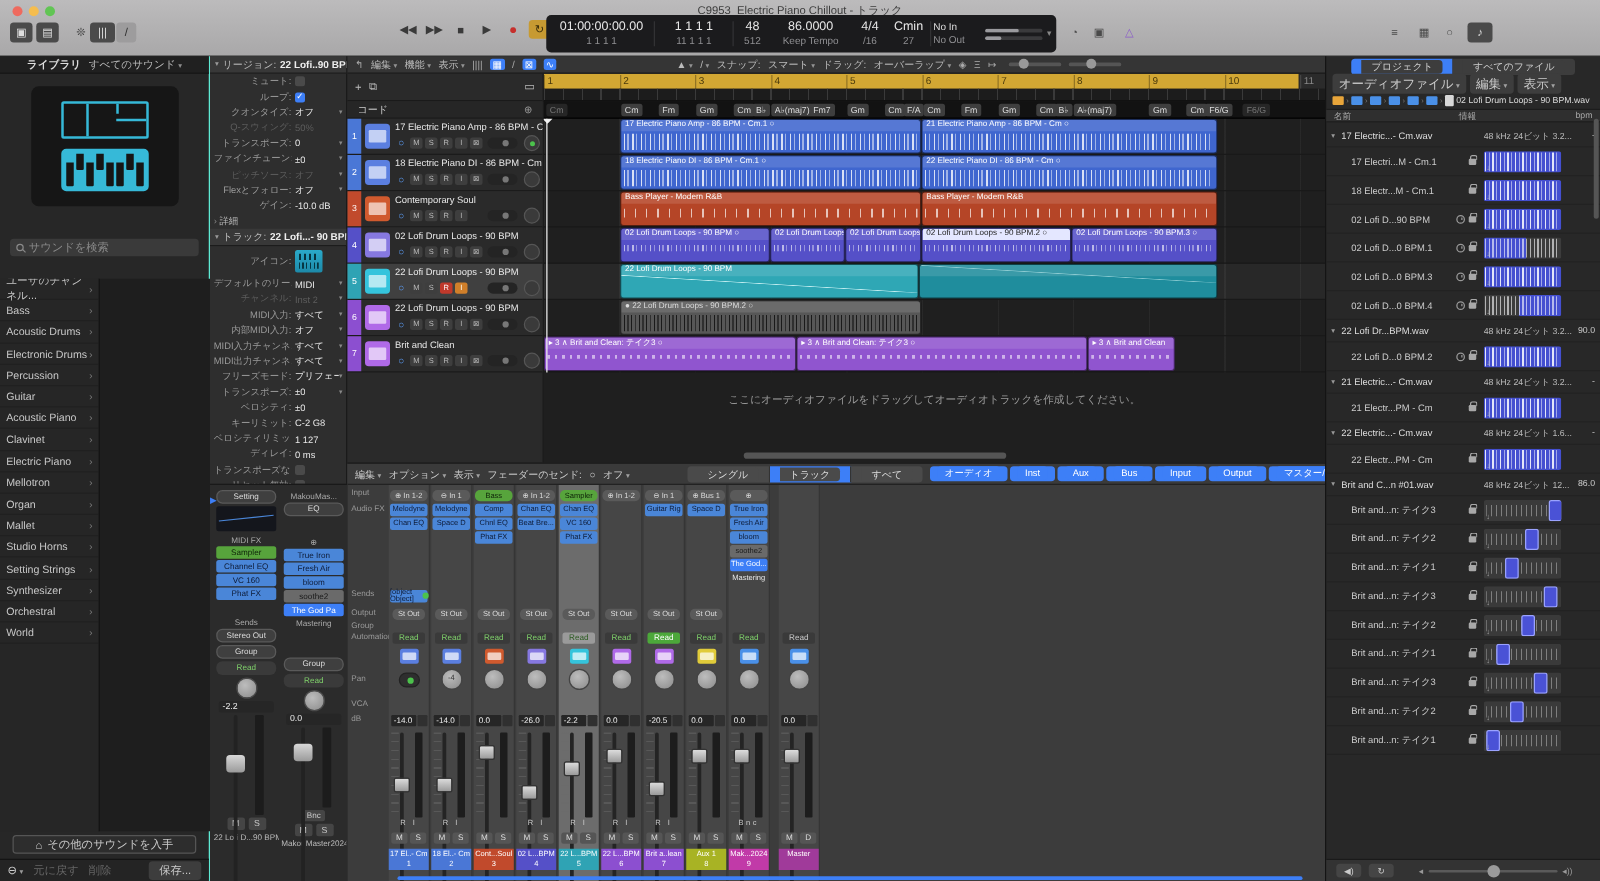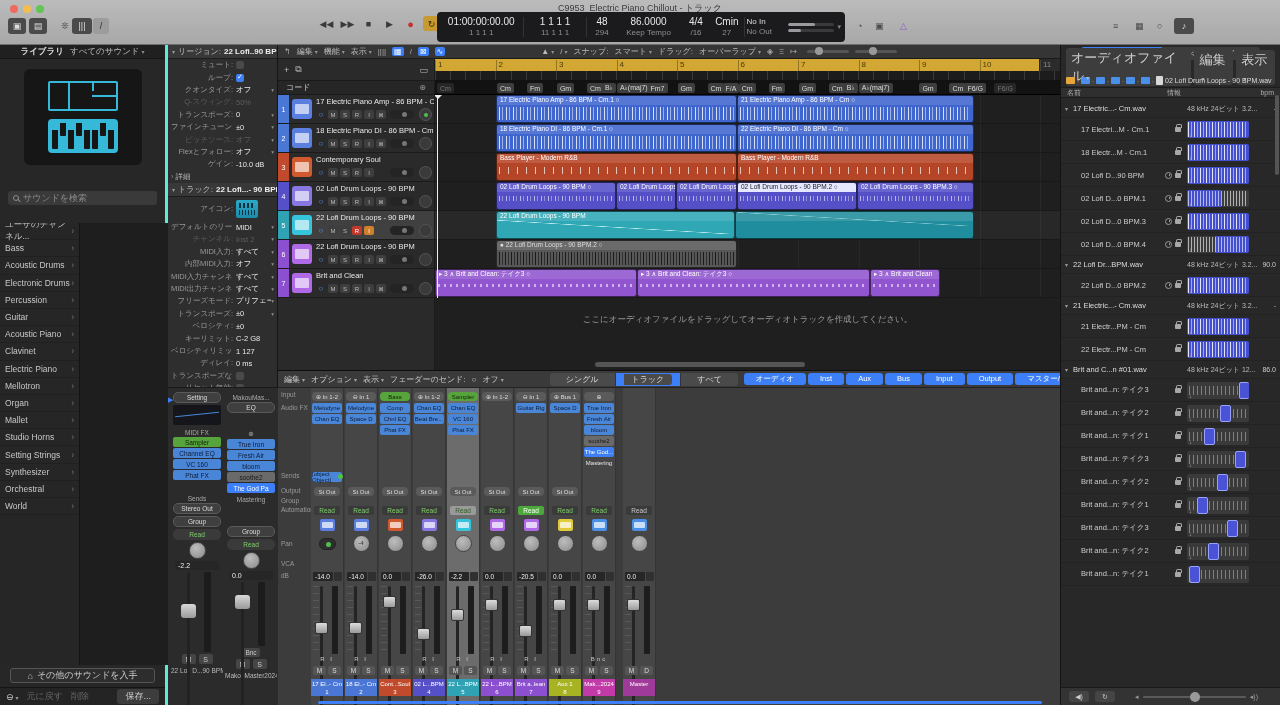--- a/index.html
+++ b/index.html
@@ -27,21 +27,21 @@
   
   .chev::after{content:"▾";font-size:6px;color:inherit;opacity:.7;margin-left:2px;}
   .pill{background:#3d3d3d;border-radius:3px;padding:1px 5px;color:#ccc;}
   .mag{width:6px;height:6px;border:1px solid #8a8a8a;border-radius:50%;position:relative;display:inline-block;}
   .mag::after{content:"";position:absolute;width:4px;height:1px;background:#8a8a8a;transform:rotate(45deg);right:-3px;bottom:-1px;}
   .lockI{width:6px;height:5px;background:#a8a8a8;border-radius:1px;position:relative;display:inline-block;}
   .lockI::before{content:"";position:absolute;top:-3px;left:1px;width:4px;height:3px;border:1px solid #a8a8a8;border-bottom:none;border-radius:2px 2px 0 0;}
   .clkI{width:7px;height:7px;border:1px solid #999;border-radius:50%;position:relative;display:inline-block;}
   .clkI::before{content:"";position:absolute;left:3px;top:1px;width:1px;height:2px;background:#999;}
   
-  .lib{position:absolute;left:0;top:45px;width:168px;height:660px;background:#272727;border-right:3px solid #5eead4;}
+  .lib{position:absolute;left:0;top:45px;width:168px;height:660px;background:#272727;border-right:1px solid #5eead4;}
   .libHead{height:14px;background:#202020;display:flex;align-items:center;justify-content:center;gap:6px;font-size:8.5px;color:#bbb;border-bottom:1px solid #161616;}
   .libHead b{color:#ddd;font-weight:bold;}
   .libPatch{margin:10px auto 8px;width:118px;height:96px;background:#161616;border-radius:6px;position:relative;}
   .lp1{position:absolute;left:24px;top:12px;width:70px;height:30px;border:2px solid #36b9d8;border-radius:2px;}
   .lp1 i{position:absolute;background:#36b9d8;}
   .lpkeys{position:absolute;left:24px;top:50px;width:70px;height:34px;border:3px solid #36b9d8;border-radius:4px;display:flex;overflow:hidden;background:#36b9d8;}
   .lpkeys s{flex:1;background:#161616;margin:8px 1px 1px 1px;border-radius:0 0 1px 1px;}
   .lpkeys s.bk{margin:1px 1px 14px 1px;background:#161616;}
   .libSearch{margin:26px 8px 6px;height:14px;background:#3a3a3a;border-radius:3px;display:flex;align-items:center;gap:4px;padding:0 5px;color:#8a8a8a;}
   .libCols{position:absolute;left:0;top:178px;bottom:40px;width:168px;display:flex;}
@@ -214,21 +214,21 @@
   .sMs span{width:13px;height:9px;background:#555;border-radius:2px;color:#ddd;font-size:6.5px;display:flex;align-items:center;justify-content:center;}
   .sName{position:absolute;left:0;right:0;top:291px;height:17px;color:#fff;font-size:6px;text-align:center;overflow:hidden;line-height:1.4;padding-top:1px;}
   .mixScroll{position:absolute;left:40px;bottom:1px;width:724px;height:3px;background:#3d7ff7;border-radius:2px;}
   
   .brw{position:absolute;left:1060px;top:45px;width:220px;height:660px;background:#282828;border-left:1px solid #141414;}
   .brTabs{height:15px;display:flex;align-items:center;justify-content:center;gap:0;padding-top:2px;}
   .brTabs span{padding:1px 8px;font-size:8px;background:#3d3d3d;color:#ccc;}
   .brTabs span.on{background:#3d7ff7;color:#fff;border-radius:3px 0 0 3px;}
   .brTabs span:last-child{border-radius:0 3px 3px 0;}
   .brMenus{height:14px;display:flex;align-items:center;gap:3px;padding:0 5px;}
-  .brMenus .pill{font-size:13px;}
+  .brMenus .pill{font-size:10px;}
   .brCrumb{height:13px;display:flex;align-items:center;gap:2px;padding:0 5px;font-size:7px;color:#ddd;white-space:nowrap;overflow:hidden;}
   .fold{width:9px;height:7px;background:#4a90e8;border-radius:1px;flex-shrink:0;}
   .fold.y{background:#e8a53a;}
   .fsep{color:#777;font-size:6px;}
   .fileIco{width:7px;height:9px;background:#d8d8d8;border-radius:1px;flex-shrink:0;}
   .brCols{height:11px;background:#2f2f2f;border-top:1px solid #1c1c1c;border-bottom:1px solid #1c1c1c;display:flex;align-items:center;color:#aaa;font-size:7px;padding:0 6px;}
   .brCols .c2{margin-left:86px;}
   .brCols .c3{margin-left:auto;}
   .brList{position:absolute;left:0;right:0;top:55px;bottom:18px;overflow:hidden;}
   .brow{display:flex;align-items:center;padding:0 4px;border-bottom:1px solid #222;}
@@ -290,21 +290,21 @@
           <span class="b">1 1 1 1</span>
         </div>
       <div class="lcdDiv"></div>
       <div class="lcdF" style="width:66px">
           <span class="a">1 1 1 1</span>
           <span class="b">11 1 1 1</span>
         </div>
       <div class="lcdDiv"></div>
       <div class="lcdF" style="width:30px">
           <span class="a">48</span>
-          <span class="b">294</span>
+          <span class="b">512</span>
         </div>
       <div class="lcdF" style="width:72px">
           <span class="a">86.0000</span>
           <span class="b">Keep Tempo</span>
         </div>
       <div class="lcdF" style="width:32px">
           <span class="a">4/4</span>
           <span class="b">/16</span>
         </div>
       <div class="lcdF" style="width:34px">
@@ -1747,20 +1747,28 @@
           </span>
 
           <span class="wavebox">
             <span class="wv wb"></span>
 
             <span class="dl">↓</span>
           </span>
 
         </div>
 
+        <div class="brow group">
+          <span class="dis">▾</span>
+          <span class="nm">22 Electric...- Cm.wav</span>
+          <span class="ics"></span>
+          <span class="info">48 kHz   24ビット  1.6...</span>
+
+          <span class="bpm">-</span>
+        </div>
 
         <div class="brow child">
           <span class="dis">▾</span>
           <span class="nm">22 Electr...PM - Cm</span>
           <span class="ics">
             <span class="clkI" style="visibility: hidden;"></span>
             <span class="lockI"></span>
           </span>
 
           <span class="wavebox">

